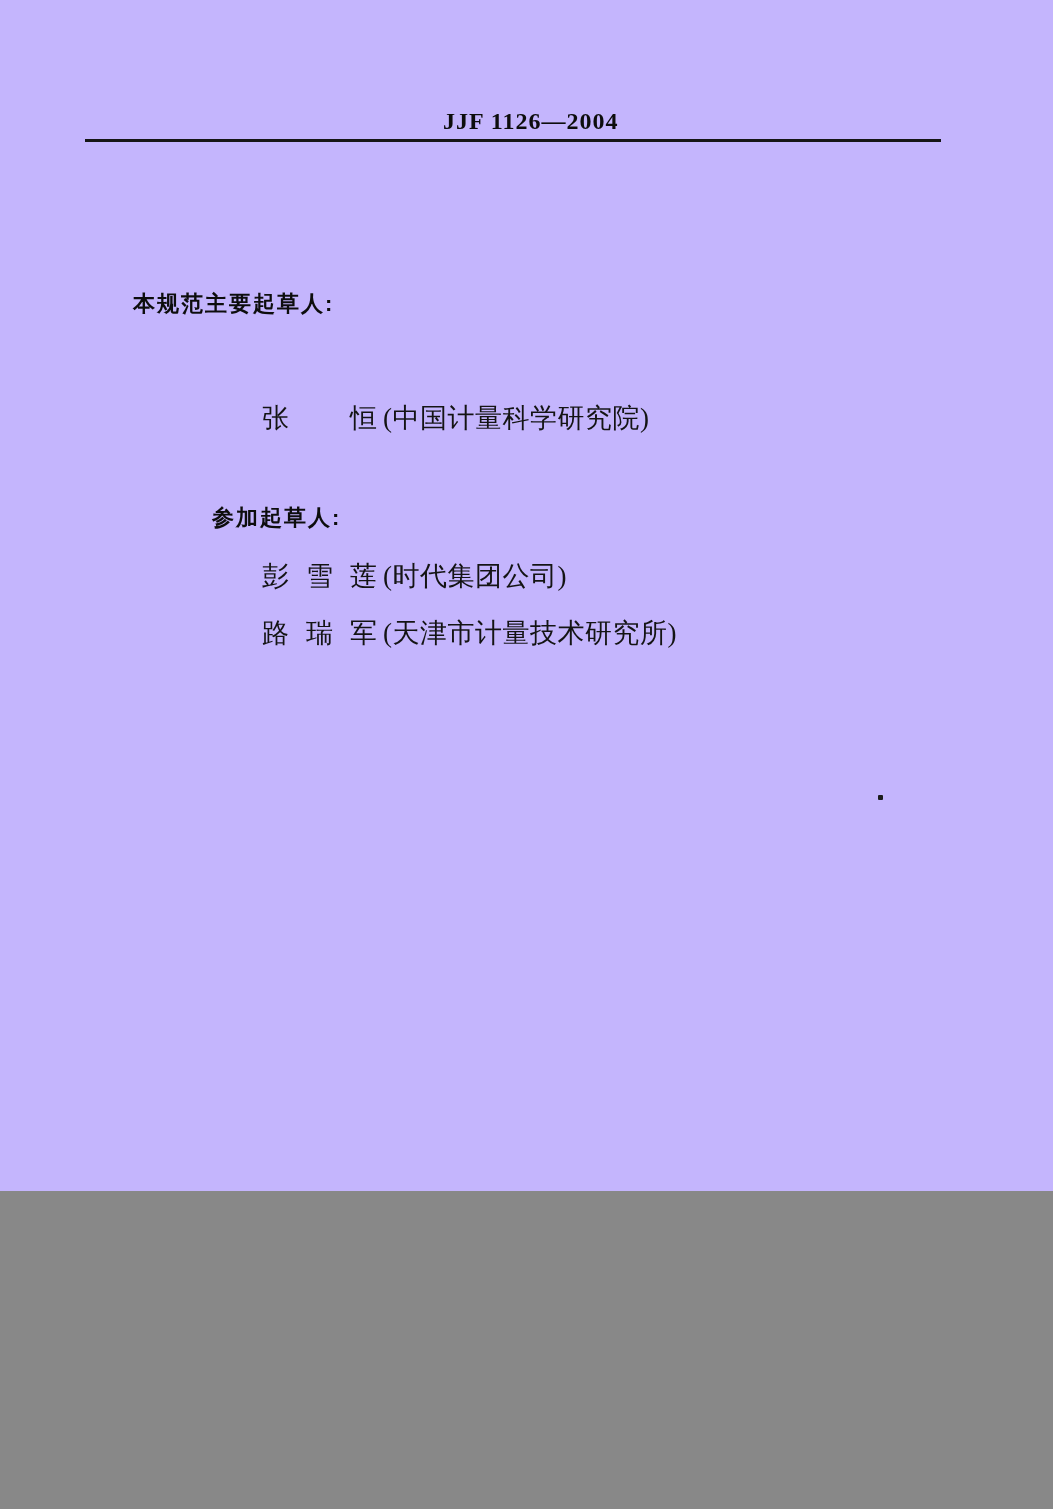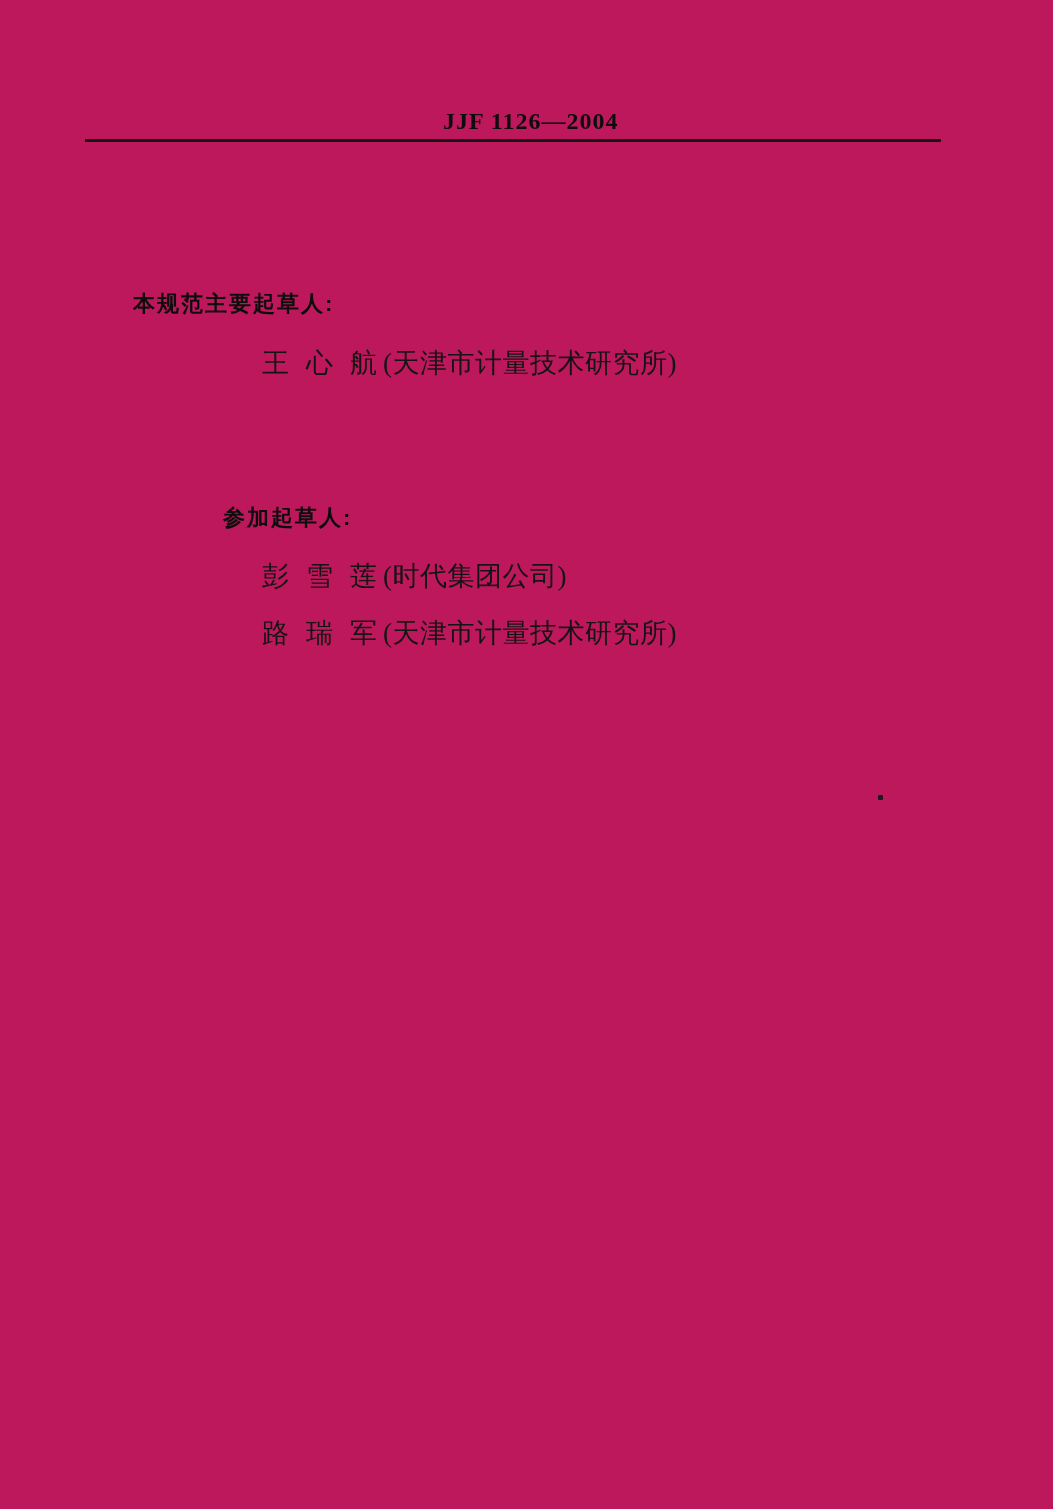--- a/index.html
+++ b/index.html
@@ -2,23 +2,23 @@
 <html><head>
 <meta charset="utf-8">
 <style>
   * { margin: 0; padding: 0; box-sizing: border-box; }
   html, body { background: #888; }
   body { font-family: "Liberation Serif", serif; }
 
   .page {
     position: relative;
     width: 1053px;
-    height: 1509px;
+    height: 1191px;
     margin: 0 auto;
-    background: #be185d;
+    background: #c4b5fd;
     color: #111;
     overflow: hidden;
   }
 
   
   .doc-number {
     position: absolute;
     left: 443px;
     top: 108px;
     font-family: "Liberation Serif", serif;
@@ -44,21 +44,21 @@
     position: absolute;
     font-family: "Liberation Sans", sans-serif;
     font-weight: 700;
     font-size: 22px;
     line-height: 1.1;
     letter-spacing: 2px;
     color: #0d0d0d;
     white-space: nowrap;
   }
   .h-main { left: 133px; top: 292px; }
-  .h-part { left: 212px; top: 506px; margin-left: 11px; }
+  .h-part { left: 212px; top: 506px; }
 
   
   .drafter-row {
     position: absolute;
     left: 262px;
     font-size: 27px;
     line-height: 1.1;
     color: #141414;
     white-space: nowrap;
   }
@@ -97,24 +97,24 @@
 <body>
 
 <div class="page">
 
   <div class="doc-number">JJF 1126—2004</div>
 
   <div class="header-rule"></div>
 
   <div class="sec-heading h-main">本规范主要起草人:</div>
 
-  <div class="drafter-row r1">
-    <span class="drafter-name">王心航</span><span class="drafter-affil">(天津市计量技术研究所)</span>
+
+  <div class="drafter-row r2">
+    <span class="drafter-name">张恒</span><span class="drafter-affil">(中国计量科学研究院)</span>
   </div>
-
 
 
   <div class="sec-heading h-part">参加起草人:</div>
 
   <div class="drafter-row r5">
     <span class="drafter-name">路瑞军</span><span class="drafter-affil">(天津市计量技术研究所)</span>
   </div>
 
   <div class="drafter-row r4">
     <span class="drafter-name">彭雪莲</span><span class="drafter-affil">(时代集团公司)</span>

